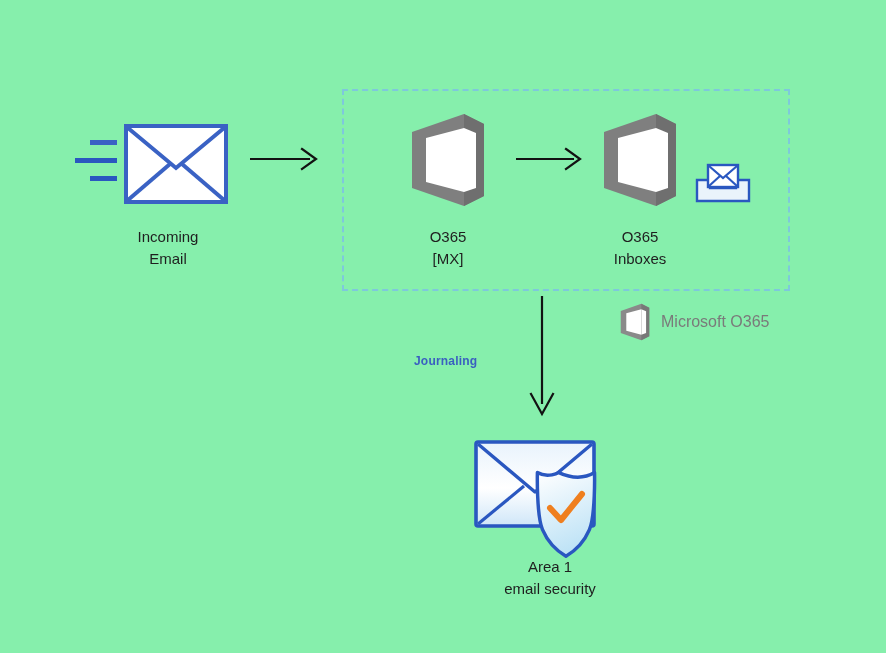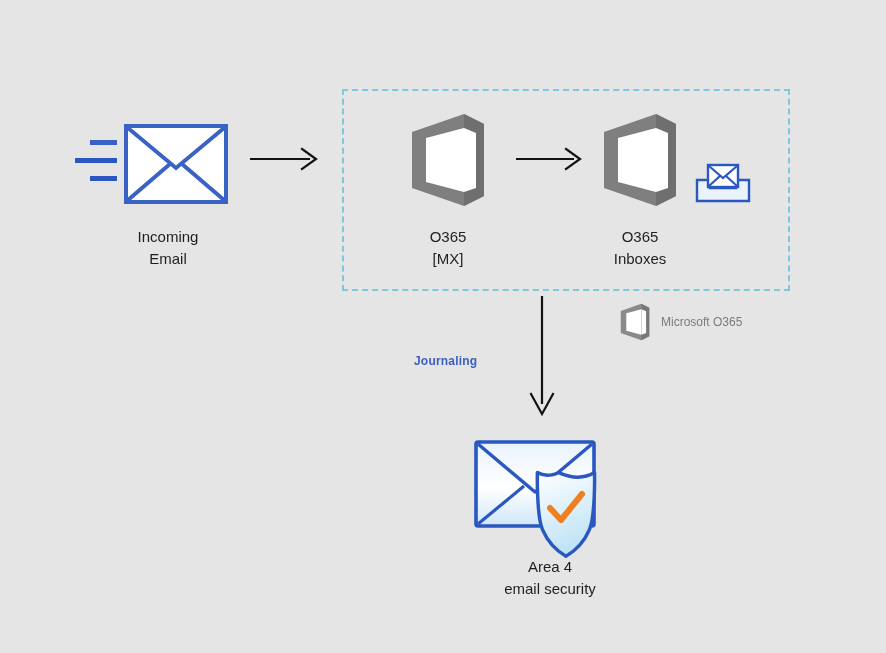--- a/index.html
+++ b/index.html
@@ -8,21 +8,21 @@
     background: #ffffff;
   }
   body {
     font-family: "Liberation Sans", sans-serif;
     color: #1a1a1a;
   }
   #diagram {
     position: relative;
     width: 886px;
     height: 653px;
-    background: #e5e5e5;
+    background: #86efac;
     overflow: hidden;
   }
   .node { position: absolute; }
   .label {
     position: absolute;
     text-align: center;
     font-size: 15px;
     line-height: 22px;
     color: #1f1f1f;
     white-space: pre-line;
@@ -55,21 +55,21 @@
   
   #legend {
     position: absolute;
     left: 618px;
     top: 303px;
     display: flex;
     align-items: center;
     gap: 9px;
   }
   #legend-text {
-    font-size: 12px;
+    font-size: 16px;
     color: #7a7a7a;
     white-space: nowrap;
   }
 
   svg { display: block; overflow: visible; }
 </style>
 </head>
 <body>
 
 <div id="diagram">
@@ -186,16 +186,16 @@
 
       <path d="M 6 88 L 52 50" fill="none" stroke="#2a57c0" stroke-width="3.2"></path>
       <path d="M 120 88 L 74 50" fill="none" stroke="#2a57c0" stroke-width="3.2"></path>
 
       <path d="M 91 28 C 104 34 116 34 126 28 C 126 28 127 70 121 84 C 115 98 105 106 98 110
                C 91 106 81 98 75 84 C 69 70 70 28 70 28 C 80 34 91 28 91 28 Z" transform="translate(-6,8) scale(1.02)" fill="url(#shieldGrad)" stroke="#2a57c0" stroke-width="3.4" stroke-linejoin="round"></path>
 
       <path d="M 78 72 L 89 84 L 110 58" fill="none" stroke="#ef7f1f" stroke-width="6" stroke-linecap="round" stroke-linejoin="round"></path>
     </svg>
   </div>
-  <div class="label" style="left:455px; top:556px; width:190px;">Area 4
+  <div class="label" style="left:455px; top:556px; width:190px;">Area 1
 email security</div>
 
 </div>
 
 </body></html>

